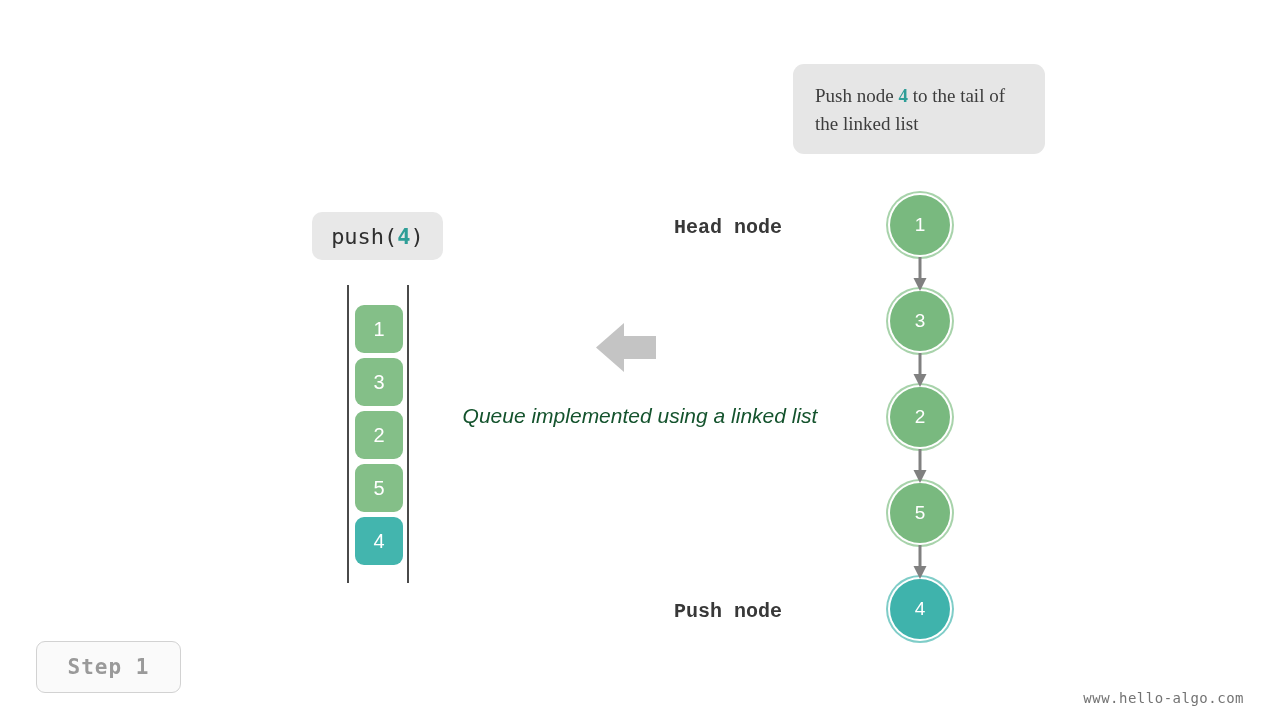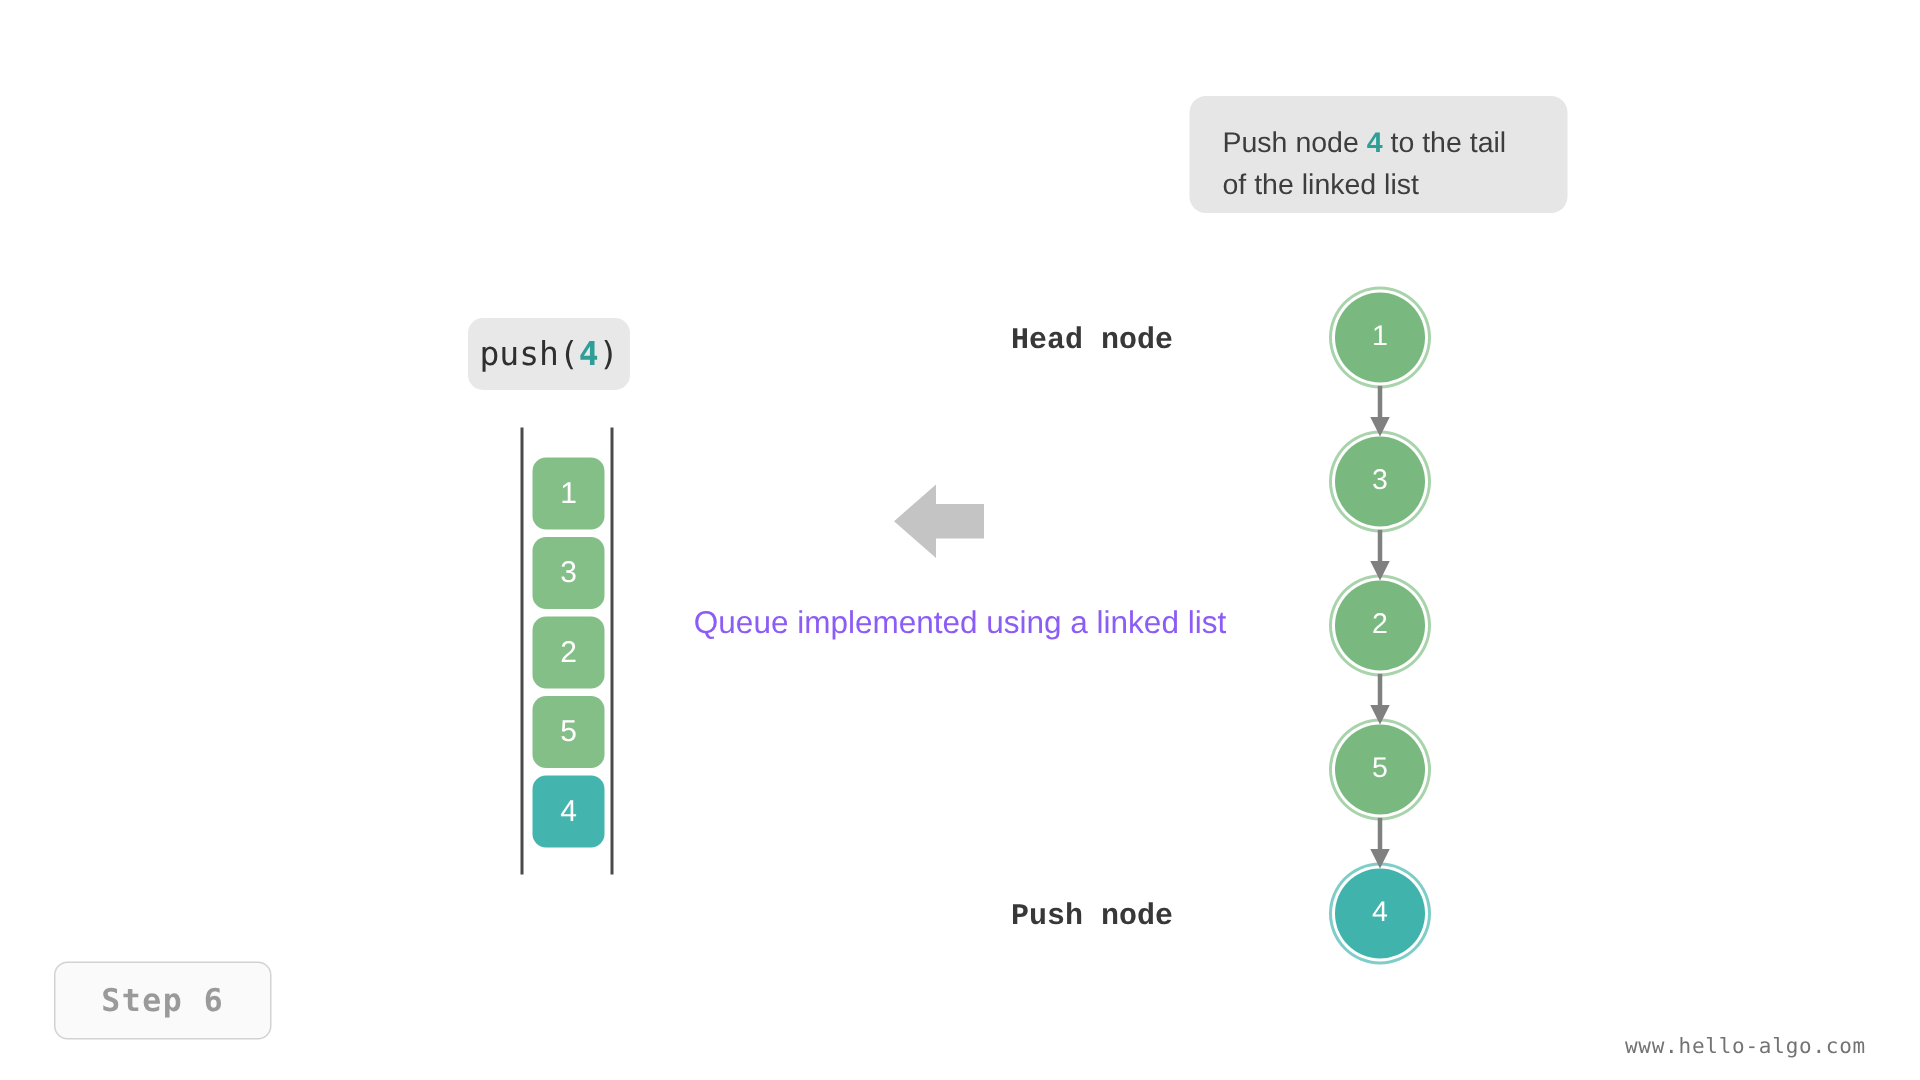--- a/index.html
+++ b/index.html
@@ -19,35 +19,35 @@
 
   
   .abs { position: absolute; }
 
   
   #callout {
     left: 793px;
     top: 64px;
     width: 252px;
     box-sizing: border-box;
-    padding: 18px 22px 4px 22px;
+    padding: 18px 22px 16px 22px;
     background: #e6e6e6;
     border-radius: 11px;
     font-size: 19px;
     line-height: 28px;
     color: #3d3d3d;
-    font-family: Liberation Sans, sans-serif;
+    font-family: Liberation Serif, serif;
   }
   .hl-teal { color: #2e9e97; font-weight: bold; }
 
   
   #push-label {
     left: 312px;
     top: 212px;
-    width: 108px;
+    width: 131px;
     height: 48px;
     box-sizing: border-box;
     background: #e8e8e8;
     border-radius: 10px;
     display: flex;
     align-items: center;
     justify-content: center;
     font-family: "DejaVu Sans Mono", "Liberation Mono", monospace;
     font-size: 22px;
     color: #2f2f2f;
@@ -91,22 +91,23 @@
   
   #big-arrow { left: 596px; top: 320px; width: 60px; height: 55px; }
 
   
   #caption {
     left: 437px;
     top: 404px;
     width: 406px;
     text-align: center;
     font-size: 21px;
-    color: #8b5cf6;
-    font-family: "Liberation Sans", sans-serif;
+    color: #14532d;
+    font-family: "Liberation Sans", sans-serif;
+    font-style: italic;
   }
 
   
   #list-area { left: 750px; top: 190px; width: 220px; height: 450px; }
   .ll-node {
     position: absolute;
     left: 140px;
     width: 60px;
     height: 60px;
     border-radius: 50%;
@@ -246,15 +247,15 @@
     </svg>
   </div>
   <div class="ll-arrow" style="top: 355px; height: 36px;">
     <svg width="20" height="36" viewBox="0 0 20 36" xmlns="http://www.w3.org/2000/svg">
       <line x1="10" y1="0" x2="10" y2="24" stroke="#808080" stroke-width="3"></line>
       <polygon points="10,34 3.5,21 16.5,21" fill="#808080"></polygon>
     </svg>
   </div>
 </div>
 
-<div class="abs" id="step-badge">Step 6</div>
+<div class="abs" id="step-badge">Step 1</div>
 
 <div class="abs" id="watermark">www.hello-algo.com</div>
 
 </body></html>

